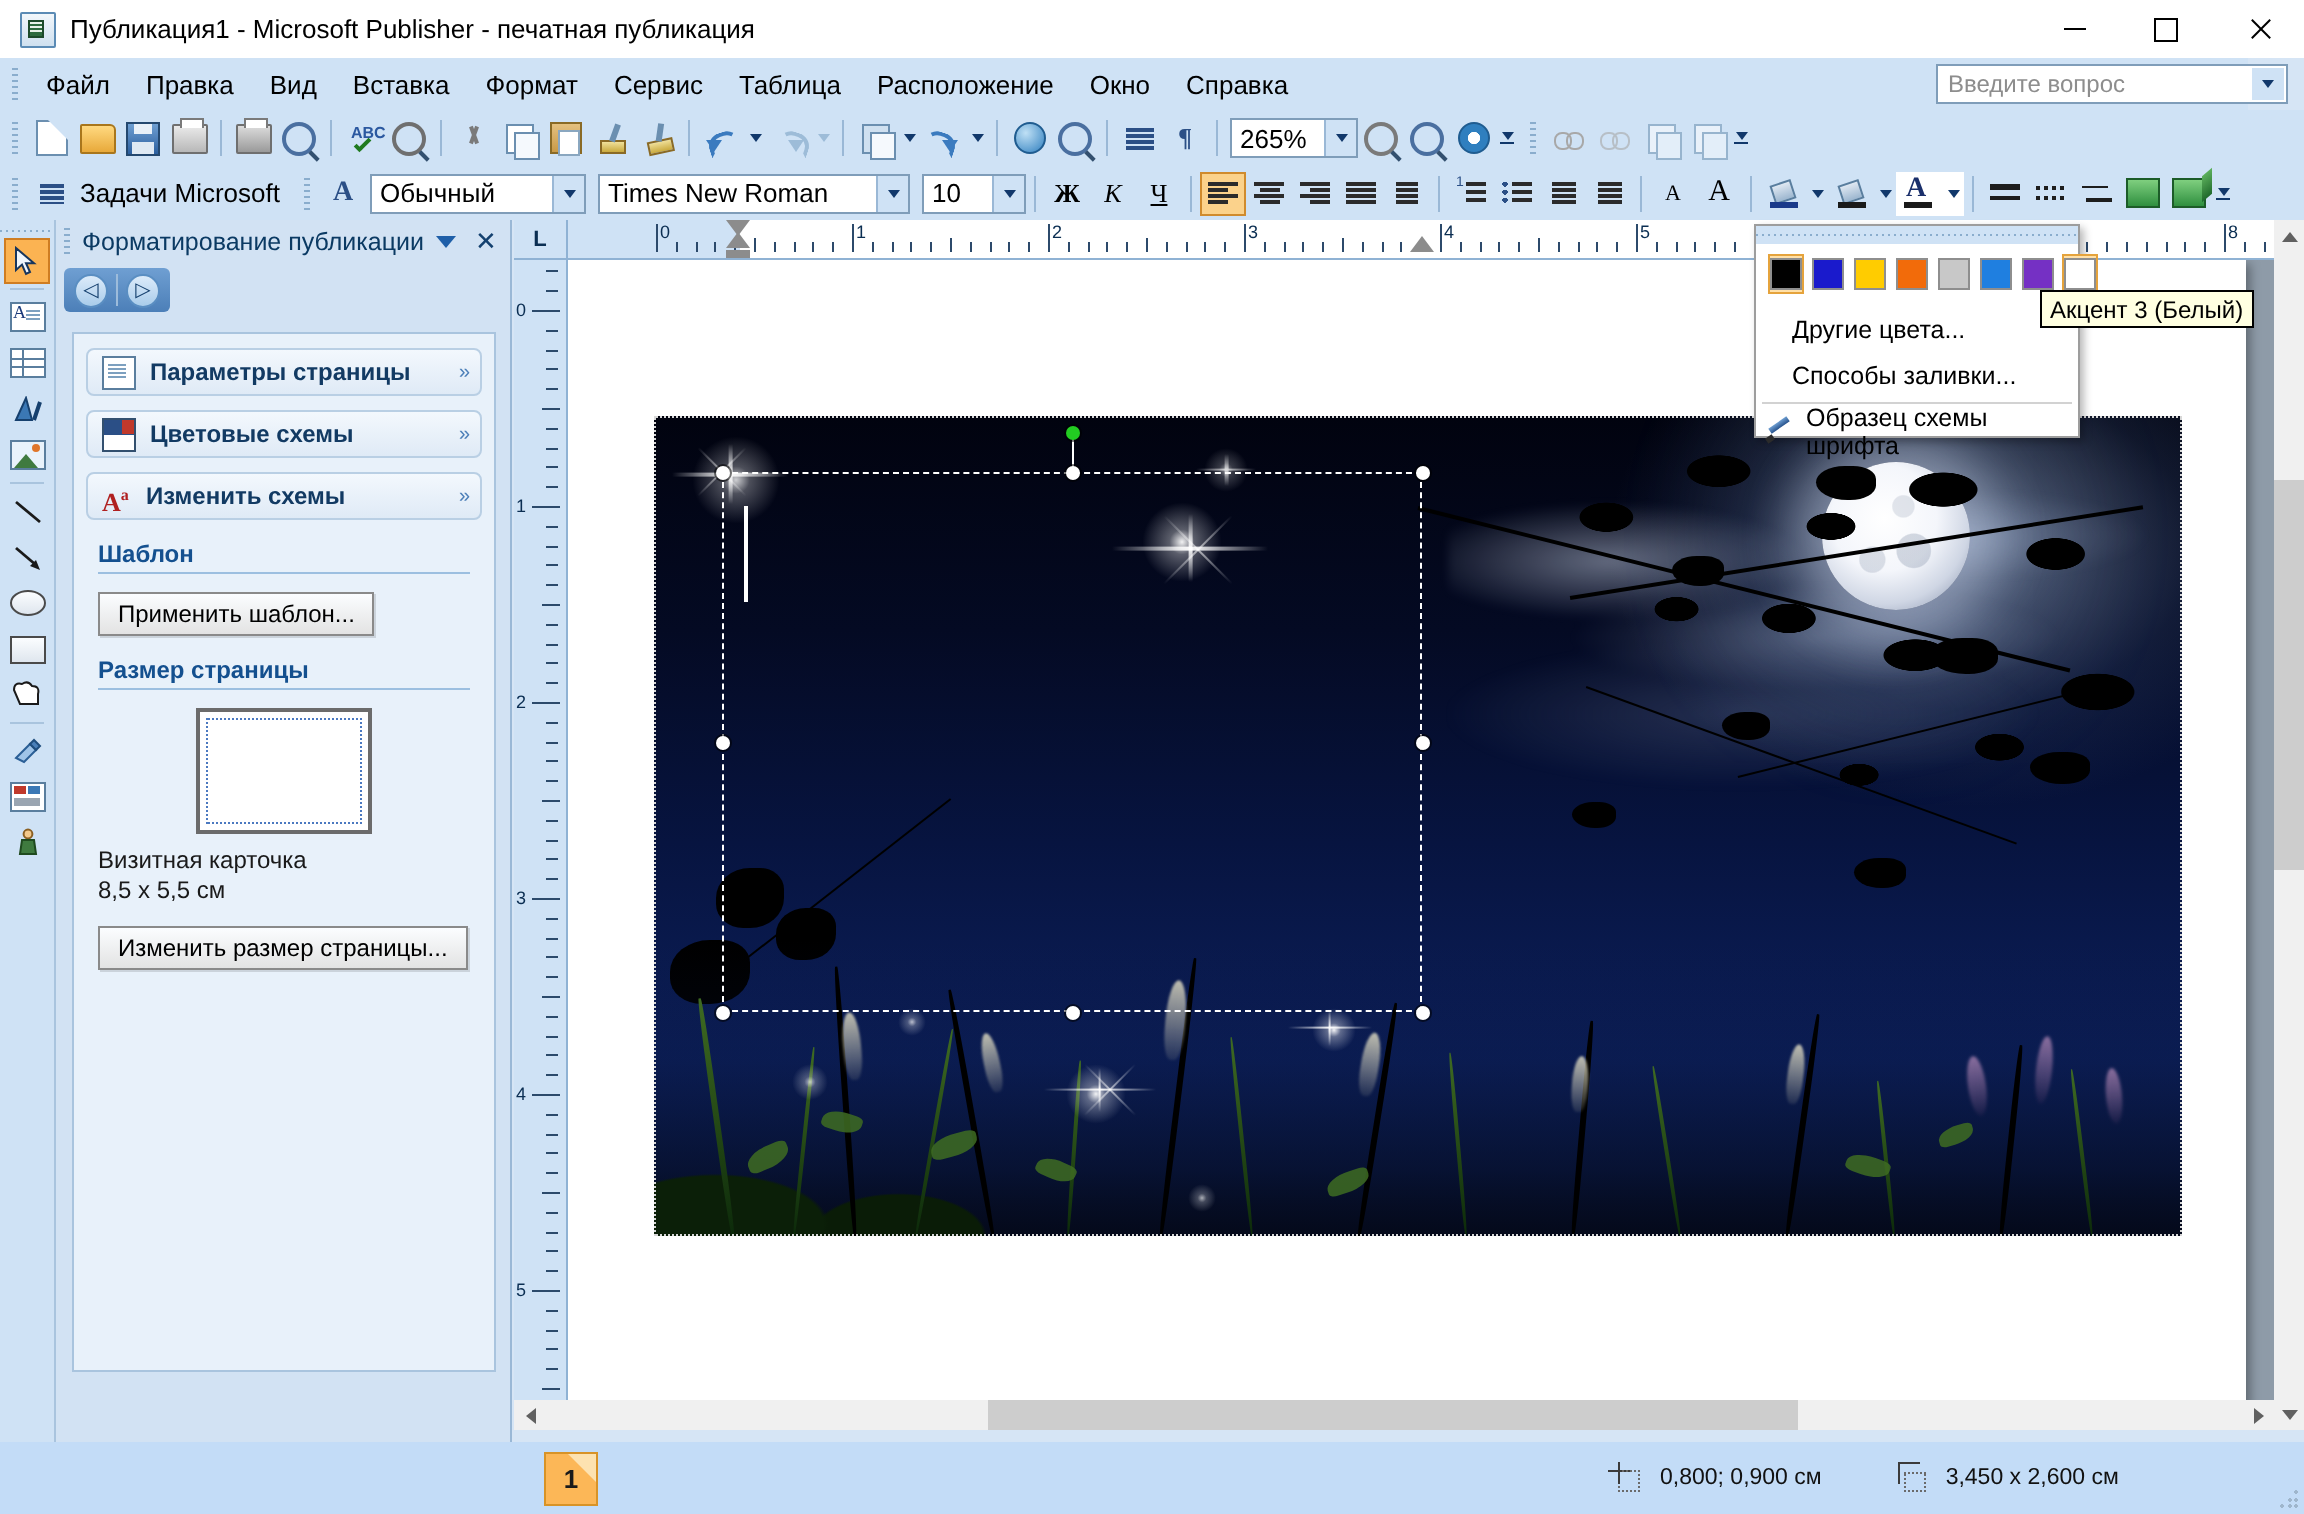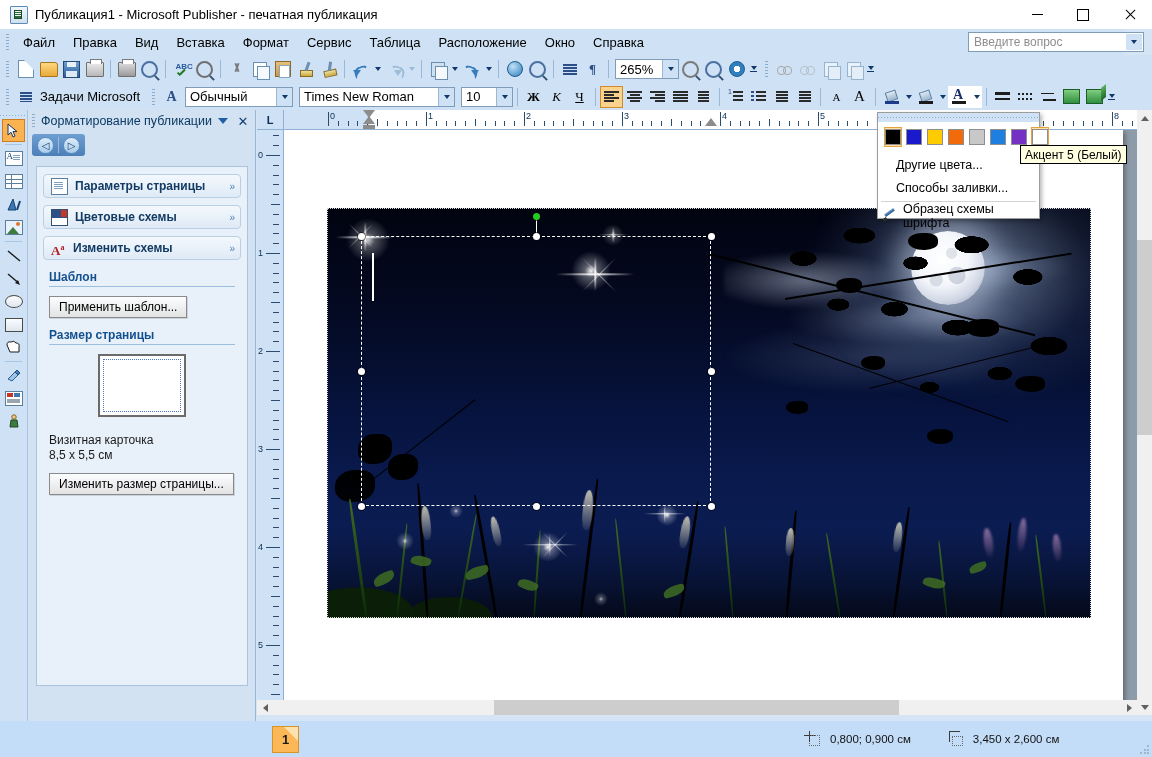--- a/index.html
+++ b/index.html
@@ -163,21 +163,21 @@
     display:inline-block;background:linear-gradient(#fbfdff,#e3e3e3);
     border:1px solid #8a8a8a;padding:3px 9px;font-size:12px;color:#000;
     box-shadow:1px 1px 0 rgba(0,0,0,.12);
   }
   .center{text-align:left;}
   .pagecard{
     width:88px;height:63px;margin:0 auto;background:#fff;border:2px solid #6b6b6b;
     box-sizing:border-box;padding:3px;
   }
   .pagecard .inner{width:100%;height:100%;border:1px dotted #4b79c0;box-sizing:border-box;}
-  .pgname{margin-top:16px;font-size:12px;color:#1a1a1a;line-height:15px;}
+  .pgname{margin-top:6px;font-size:12px;color:#1a1a1a;line-height:15px;}
 
   
   .corner{
     position:absolute;left:257px;top:110px;width:27px;height:20px;
     background:#cfe2f5;border-right:1px solid #8fb2d4;border-bottom:1px solid #8fb2d4;
     display:flex;align-items:center;justify-content:center;box-sizing:border-box;
     font-size:11px;font-weight:700;color:#0b2e52;
   }
   .hruler{
     position:absolute;left:284px;top:110px;width:854px;height:20px;
@@ -1235,15 +1235,15 @@
     </div>
     <div class="cm-item">
       <span>Способы заливки...</span>
     </div>
     <div class="cm-sep"></div>
     <div class="cm-item" style="padding-left:5px">
       <span class="pen-ico"></span>
       <span>Образец схемы шрифта</span>
     </div>
   </div>
-  <div class="tooltip">Акцент 5 (Белый)</div>
+  <div class="tooltip">Акцент 3 (Белый)</div>
 
 </div>
 
 </body></html>

